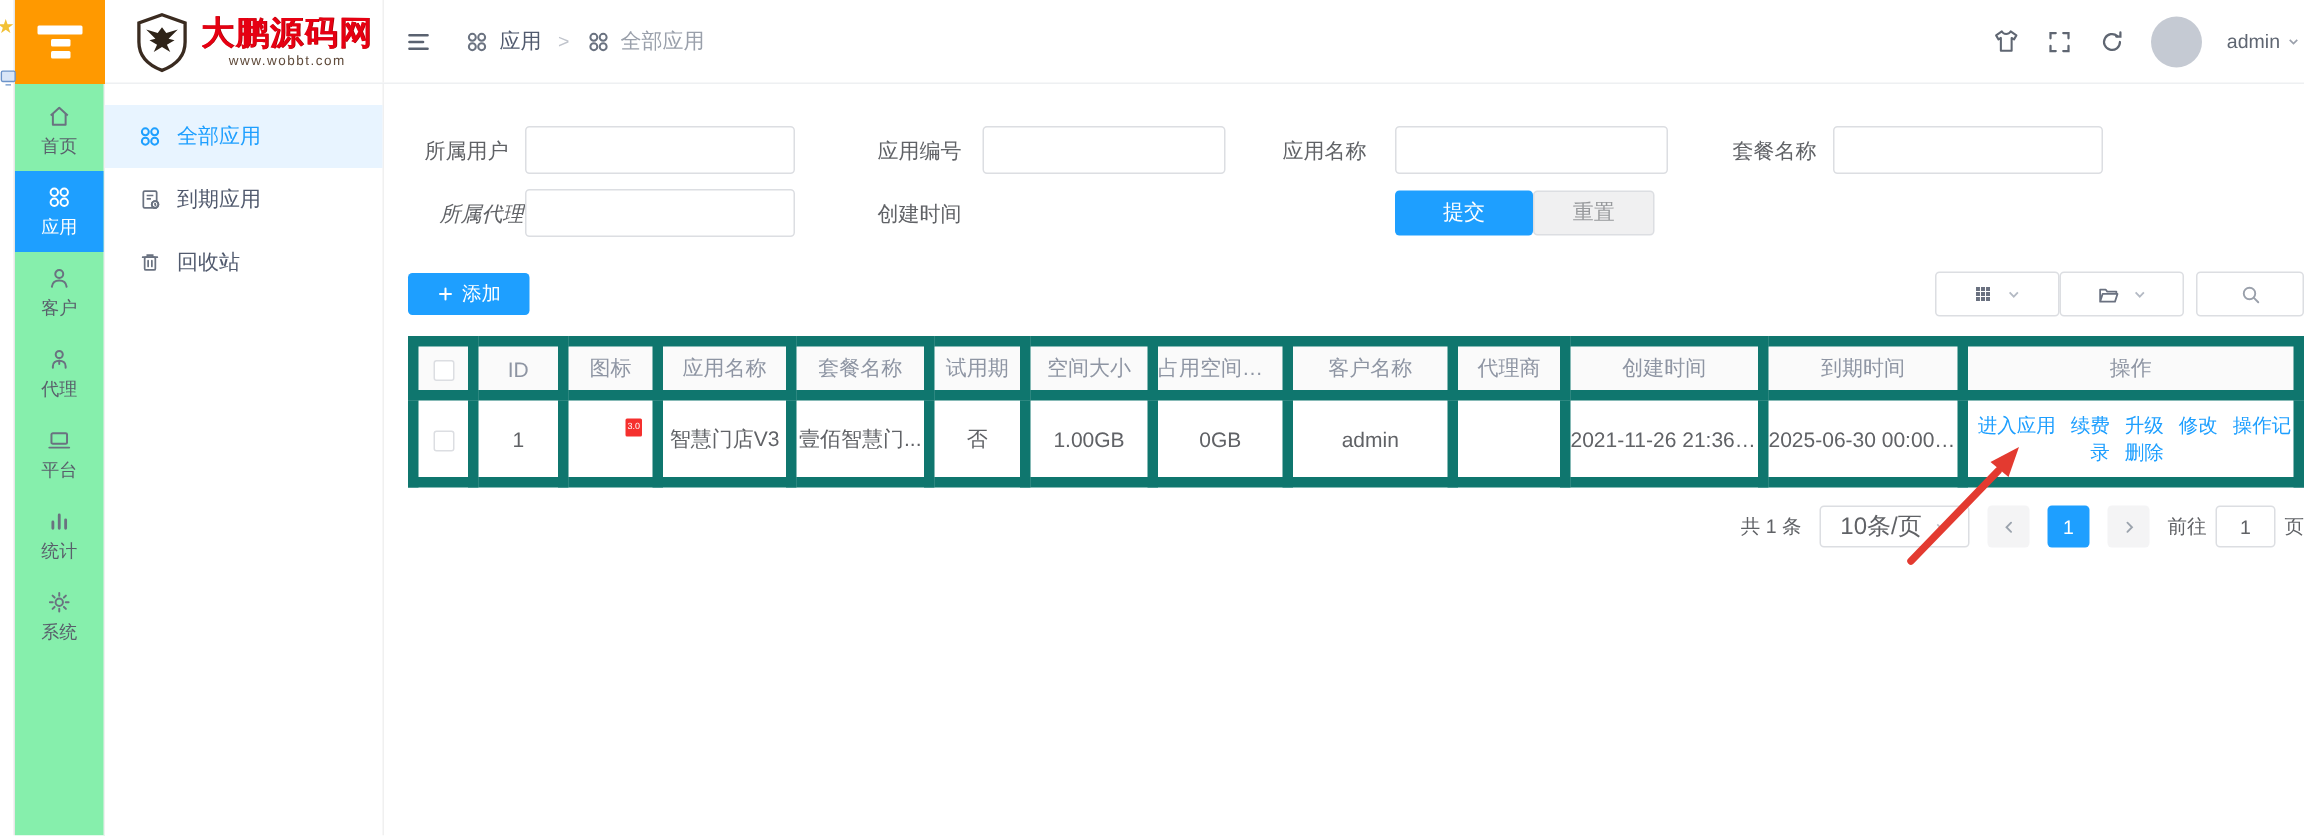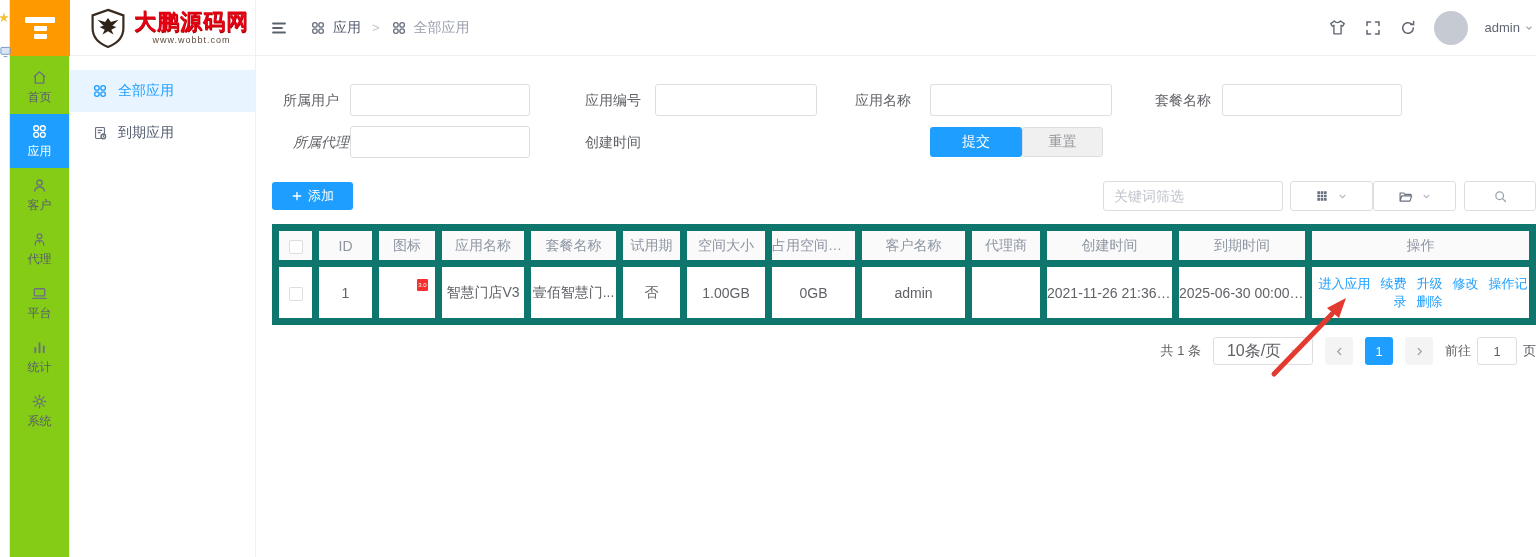--- a/index.html
+++ b/index.html
@@ -37,21 +37,21 @@
   .crumb-sec { color:#515a6e; }
   .crumb-sep { color:#c0c4cc; margin:0 4px; font-size:13px; }
   .crumb-page { color:#9aa0ab; }
   .crumb-page-ic { color:#b9bfc9; }
   .header-right { margin-left:auto; display:flex; align-items:center; gap:17px; padding-right:2px; }
   .hicon { color:#5f6672; cursor:pointer; }
   .avatar { width:34px; height:34px; border-radius:50%; background:#c5cad3; flex:0 0 auto; }
   .admin-name { color:#5f6672; font-size:13px; display:flex; align-items:center; gap:4px; }
 
   
-  .sidebar1 { position:absolute; left:10px; top:56px; bottom:0; width:60px; background:#84cc16;
+  .sidebar1 { position:absolute; left:10px; top:56px; bottom:0; width:60px; background:#86efac;
     border-right:1px solid #f0f0f0; padding-top:4px; z-index:30; }
   .s1-item { height:54px; display:flex; flex-direction:column; align-items:center;
     justify-content:center; gap:3px; color:#595f6b; font-size:12px; cursor:pointer; }
   .s1-item .ic { color:#6a7280; }
   .s1-item.active { background:#1e9fff; color:#fff; }
   .s1-item.active .ic { color:#fff; }
 
   
   .sidebar2 { position:absolute; left:70px; top:56px; bottom:0; width:186px; background:#fff;
     border-right:1px solid #f0f0f0; padding-top:14px; z-index:30; }
@@ -285,20 +285,30 @@
       <svg width="16" height="16" viewBox="0 0 18 18" fill="none" stroke="currentColor" stroke-width="1.3">
           <rect x="4" y="2.8" width="10" height="12.4" rx="1"></rect>
           <path d="M6.5 6h5M6.5 8.6h3.2"></path>
           <circle cx="12.8" cy="12.8" r="2.5" fill="#fff"></circle>
           <circle cx="12.8" cy="12.8" r="2.5"></circle>
           <path d="M12.8 11.6v1.4l.9.6"></path>
         </svg>
     </span>
     <span>到期应用</span>
   </div>
+  <div class="s2-item">
+    <span class="ic">
+      <svg width="16" height="16" viewBox="0 0 18 18" fill="none" stroke="currentColor" stroke-width="1.3" stroke-linecap="round">
+          <path d="M3.5 5h11M7 5V3.5h4V5"></path>
+          <rect x="5" y="5" width="8" height="9.6" rx="1"></rect>
+          <path d="M7.6 7.6v4.4M10.4 7.6v4.4"></path>
+        </svg>
+    </span>
+    <span>回收站</span>
+  </div>
 </div>
 
 <div class="main">
 
   <span class="flabel" style="left:27px; top:28px;">所属用户</span>
   <input class="finput" style="left: 94px; top: 28px; width: 180px;">
   <span class="flabel" style="left:329px; top:28px;">应用编号</span>
   <input class="finput" style="left: 399px; top: 28px; width: 162px;">
   <span class="flabel" style="left:599px; top:28px;">应用名称</span>
   <input class="finput" style="left: 674px; top: 28px; width: 182px;">
@@ -310,21 +320,20 @@
   <span class="flabel" style="left:329px; top:70px;">创建时间</span>
   <button class="btn btn-submit" style="left:674px; top:71px; width:92px; height:30px;">提交</button>
   <button class="btn btn-reset" style="left:766px; top:71px; width:81px; height:30px;">重置</button>
 
   <button class="btn btn-add" style="left:16px; top:126px; width:81px; height:28px;">
     <svg width="12" height="12" viewBox="0 0 18 18" fill="none" stroke="#fff" stroke-width="2" stroke-linecap="round">
         <path d="M9 3.5v11M3.5 9h11"></path>
       </svg>
     <span>添加</span>
   </button>
-  <input class="finput" style="left: 847px; top: 125px; width: 180px; height: 30px;" placeholder="关键词筛选">
   <span class="tool-btn" style="left:1034px; top:125px; width:83px; height:30px;">
     <svg width="14" height="14" viewBox="0 0 18 18" fill="currentColor">
         <path d="M3 3h3.4v3.4H3zM7.3 3h3.4v3.4H7.3zM11.6 3H15v3.4h-3.4zM3 7.3h3.4v3.4H3zM7.3 7.3h3.4v3.4H7.3zM11.6 7.3H15v3.4h-3.4zM3 11.6h3.4V15H3zM7.3 11.6h3.4V15H7.3zM11.6 11.6H15V15h-3.4z"></path>
       </svg>
     <svg width="11" height="11" viewBox="0 0 18 18" fill="none" stroke="#b4bac4" stroke-width="2">
         <path d="M4.5 6.5 9 11l4.5-4.5"></path>
       </svg>
   </span>
   <span class="tool-btn" style="left:1117px; top:125px; width:83px; height:30px;">
     <svg width="15" height="15" viewBox="0 0 18 18" fill="none" stroke="currentColor" stroke-width="1.4" stroke-linejoin="round">

